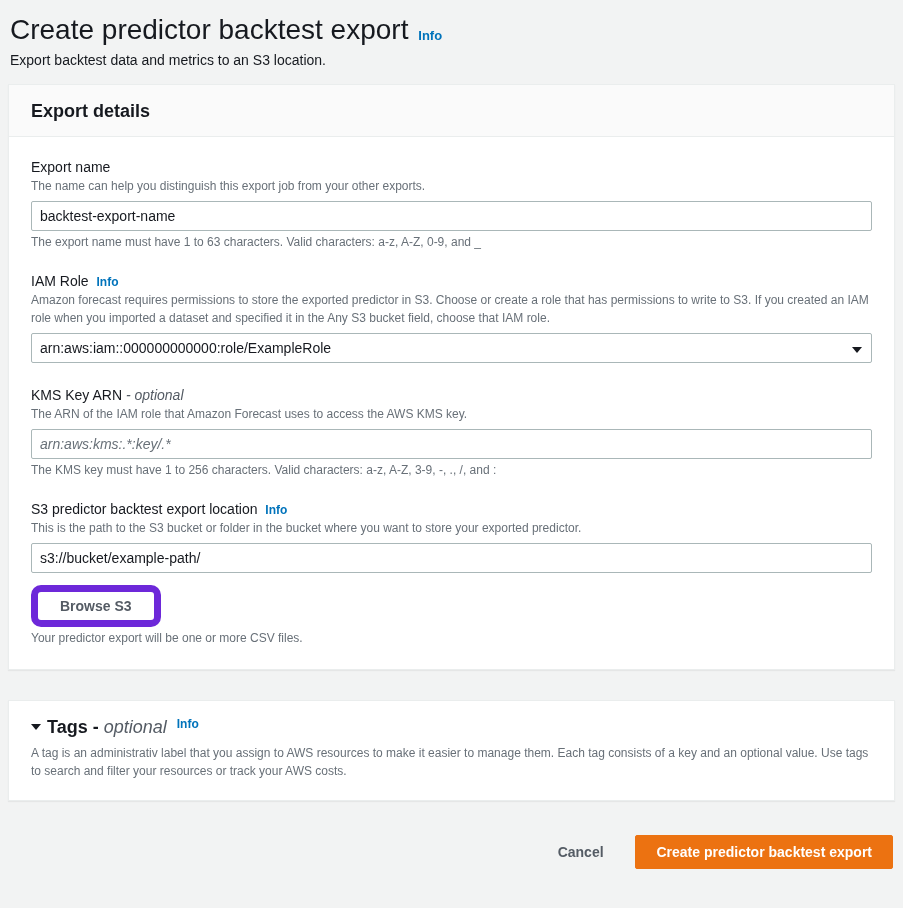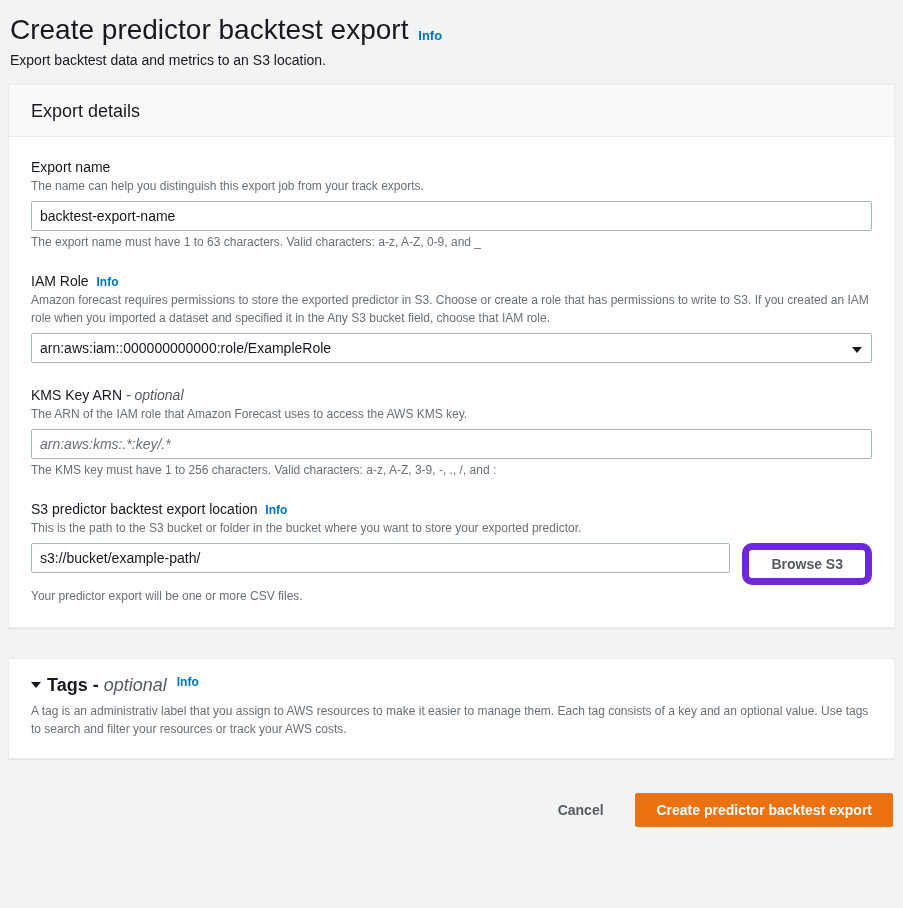--- a/index.html
+++ b/index.html
@@ -47,21 +47,21 @@
   .panel {
     background: #fff;
     border: 1px solid #eaeded;
     box-shadow: 0 1px 1px rgba(0,0,0,0.05);
     margin-bottom: 30px;
   }
   .panel-header {
     background: #fafafa;
     padding: 16px 22px 14px 22px;
     font-size: 18px;
-    font-weight: 400;
+    font-weight: 700;
     color: #16191f;
     border-bottom: 1px solid #eaeded;
   }
   .panel-body {
     padding: 22px 22px 24px 22px;
   }
   .form-group {
     margin-bottom: 24px;
   }
   .form-group:last-child {
@@ -120,20 +120,21 @@
     position: absolute;
     right: 10px;
     top: 50%;
     transform: translateY(-50%);
     pointer-events: none;
   }
   .s3-row {
     display: flex;
     gap: 12px;
     align-items: flex-start;
+    flex-direction: column;
   }
   .s3-row .text-input {
     flex: 1;
   }
   .browse-btn {
     padding: 6px 22px;
     font-size: 14px;
     font-weight: 700;
     color: #545b64;
     background: #fff;
@@ -205,21 +206,21 @@
   <span class="info-link">Info</span>
   <div class="page-subtitle">Export backtest data and metrics to an S3 location.</div>
 </div>
 
 <div class="panel">
   <div class="panel-header">Export details</div>
   <div class="panel-body">
 
     <div class="form-group">
       <div class="field-label">Export name</div>
-      <div class="field-desc">The name can help you distinguish this export job from your track exports.</div>
+      <div class="field-desc">The name can help you distinguish this export job from your other exports.</div>
       <input type="text" class="text-input" value="backtest-export-name" style="">
       <div class="field-constraint">The export name must have 1 to 63 characters. Valid characters: a-z, A-Z, 0-9, and _</div>
     </div>
 
     <div class="form-group">
       <div class="field-label">
         <span>IAM Role</span>
         <span class="info-link-small">Info</span>
       </div>
       <div class="field-desc">Amazon forecast requires permissions to store the exported predictor in S3. Choose or create a role that has permissions to write to S3. If you created an IAM role when you imported a dataset and specified it in the Any S3 bucket field, choose that IAM role.</div>

